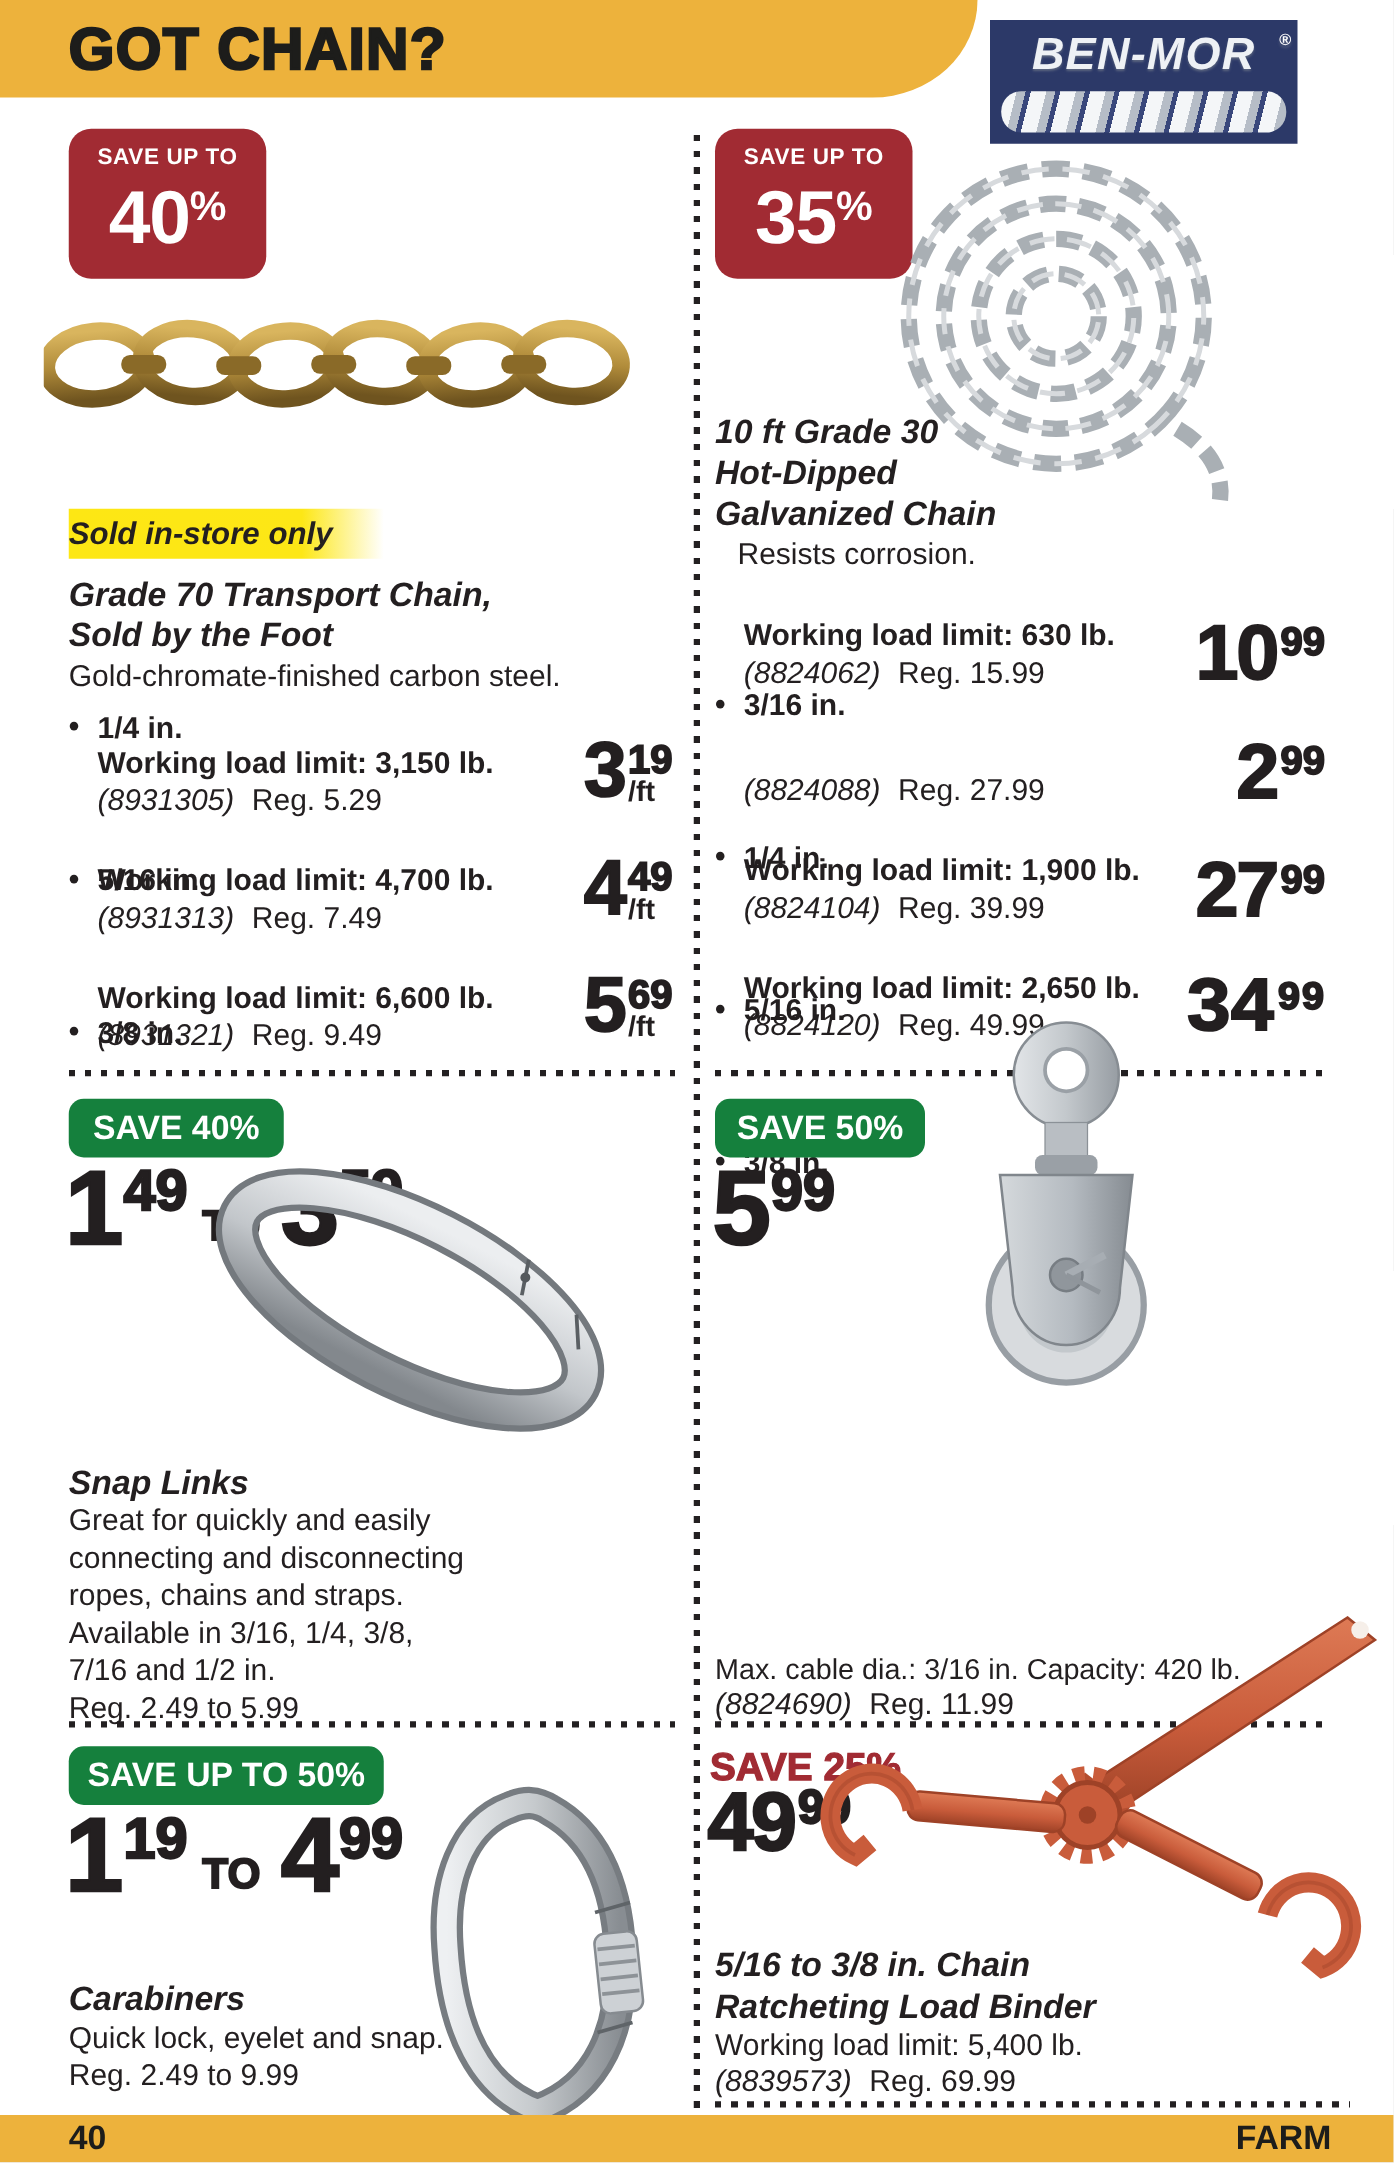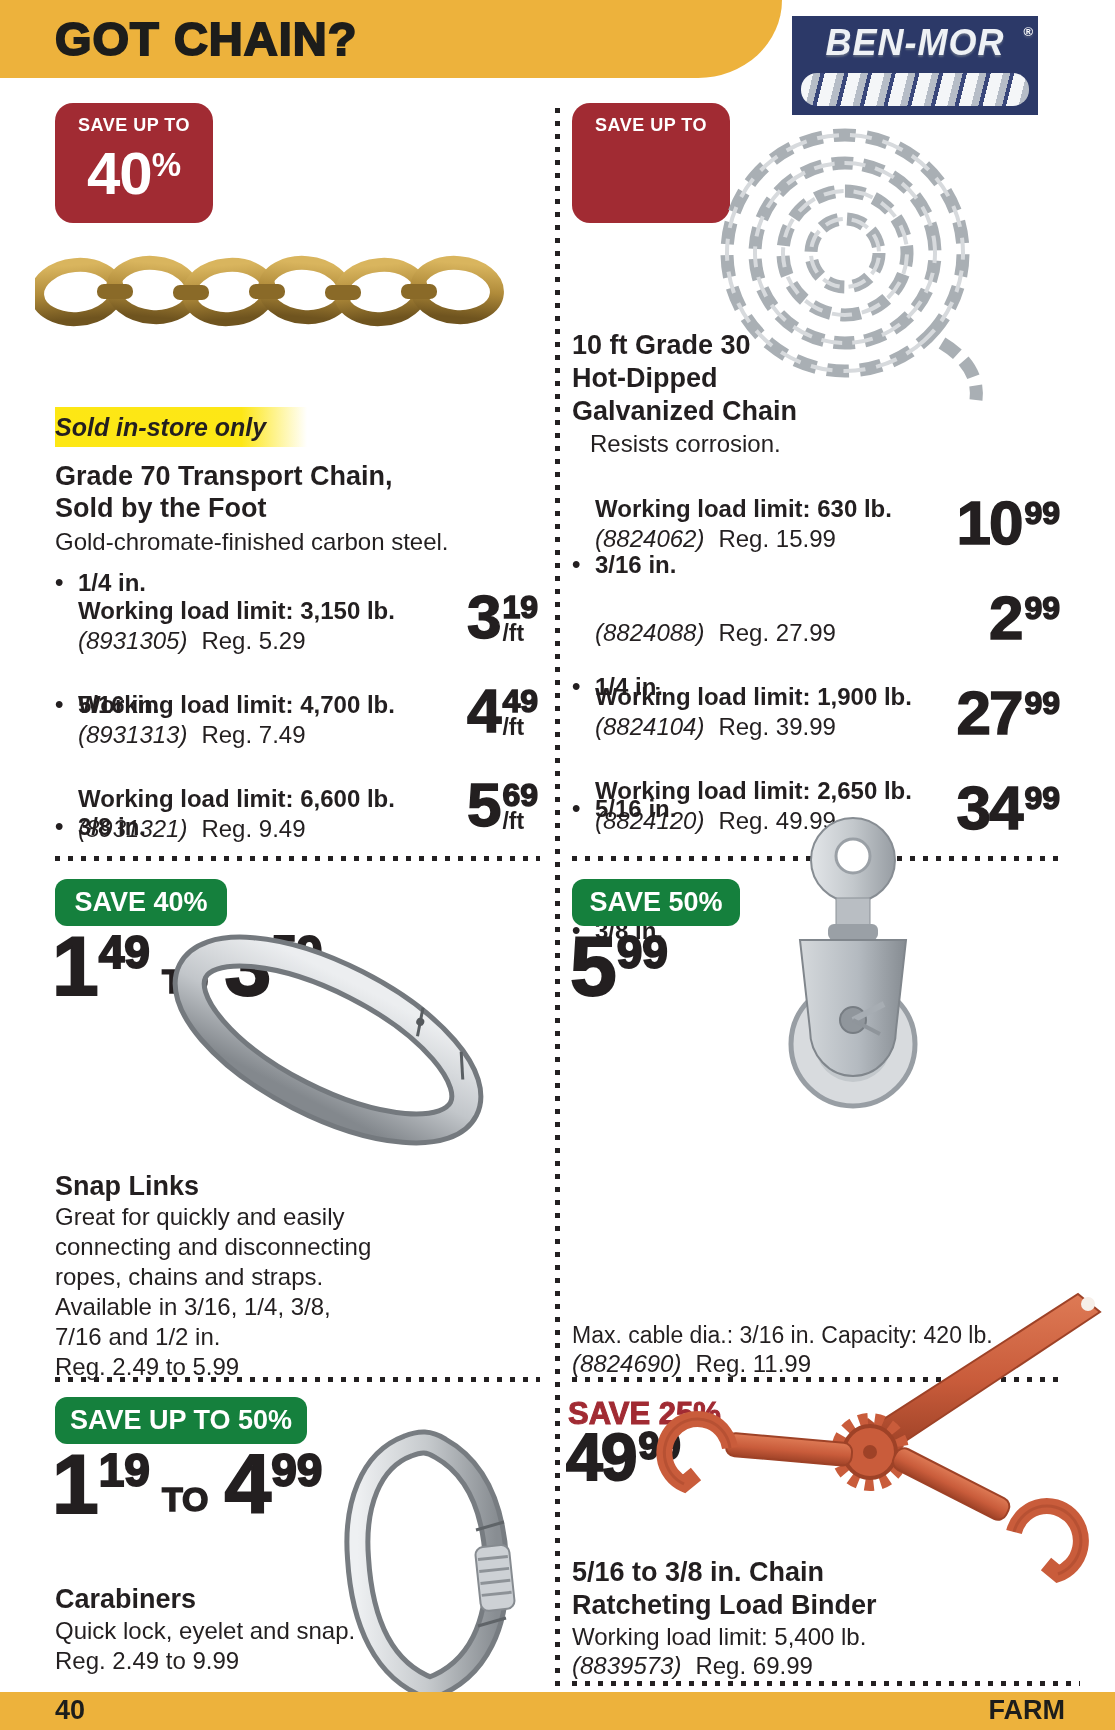--- a/index.html
+++ b/index.html
@@ -24,21 +24,21 @@
 
   
   .badge{position:absolute;width:158px;height:120px;background:#a12b33;border-radius:18px;color:#fff;text-align:center;}
   .badge .b1{margin-top:12px;font-size:18px;font-weight:900;letter-spacing:0.5px;}
   .badge .b2{font-size:60px;font-weight:900;line-height:58px;letter-spacing:-1px;}
   .badge .b2 .pct{font-size:33px;vertical-align:18px;letter-spacing:0;}
   .pill{position:absolute;height:47px;background:#15803d;border-radius:12px;color:#fff;text-align:center;
         font-size:27px;font-weight:900;line-height:47px;}
 
   
-  .h1{font-size:27px;font-weight:800;line-height:32px;}
+  .h1{font-size:27px;font-weight:800;line-height:32px;font-style:italic;}
   .body-t{font-size:24px;line-height:30px;}
   .b-size,.b-wll{font-size:24px;font-weight:700;}
   .b-size{padding-left:23px;position:relative;}
   .b-size::before{content:"\2022";position:absolute;left:0;top:-1px;font-weight:700;}
   .skuline{font-size:24px;}
   .skuline .sku{font-style:italic;}
   .skuline .reg{margin-left:14px;}
   .indent{padding-left:23px;}
 
   
@@ -154,20 +154,21 @@
   <div class="abs colprice" style="top:782px;right:577px;">
     <span class="pd">5</span>
     <span class="pcol">
         <span class="pc">69</span>
         <span class="pu">/ft</span>
       </span>
   </div>
 
   <div class="badge" style="left:572px;top:103px;">
     <div class="b1">SAVE UP TO</div>
+    <div class="b2"><span>35</span><span class="pct">%</span></div>
   </div>
 
   <svg class="abs" style="left:680px;top:108px;" width="330" height="300" viewBox="0 0 330 300">
     <g fill="none" stroke="#a9afb4" stroke-width="13">
       <circle cx="165" cy="145" r="34" stroke-dasharray="18 9"></circle>
       <circle cx="165" cy="145" r="62" stroke-dasharray="20 10" transform="rotate(20 165 145)"></circle>
       <circle cx="165" cy="145" r="90" stroke-dasharray="21 10" transform="rotate(-15 165 145)"></circle>
       <circle cx="165" cy="145" r="118" stroke-dasharray="22 11" transform="rotate(40 165 145)"></circle>
       <path d="M262,235 Q300,258 296,292" stroke-dasharray="19 9"></path>
     </g>
@@ -212,21 +213,21 @@
     <span class="pcol">
         <span class="pc">99</span>
       </span>
   </div>
   <div class="abs colprice" style="top:690px;right:55px;">
     <span class="pd">27</span>
     <span class="pcol">
         <span class="pc">99</span>
       </span>
   </div>
-  <div class="abs colprice" style="top:785px;right:55px;">
+  <div class="abs colprice" style="top:785px;right:55px;font-family:Liberation Mono, monospace;">
     <span class="pd">34</span>
     <span class="pcol">
         <span class="pc">99</span>
       </span>
   </div>
 
   <div class="pill" style="left:55px;top:879px;width:172px;">SAVE 40%</div>
 
   <div class="abs range" style="left:52px;top:932px;">
     <span class="pd">1</span>

